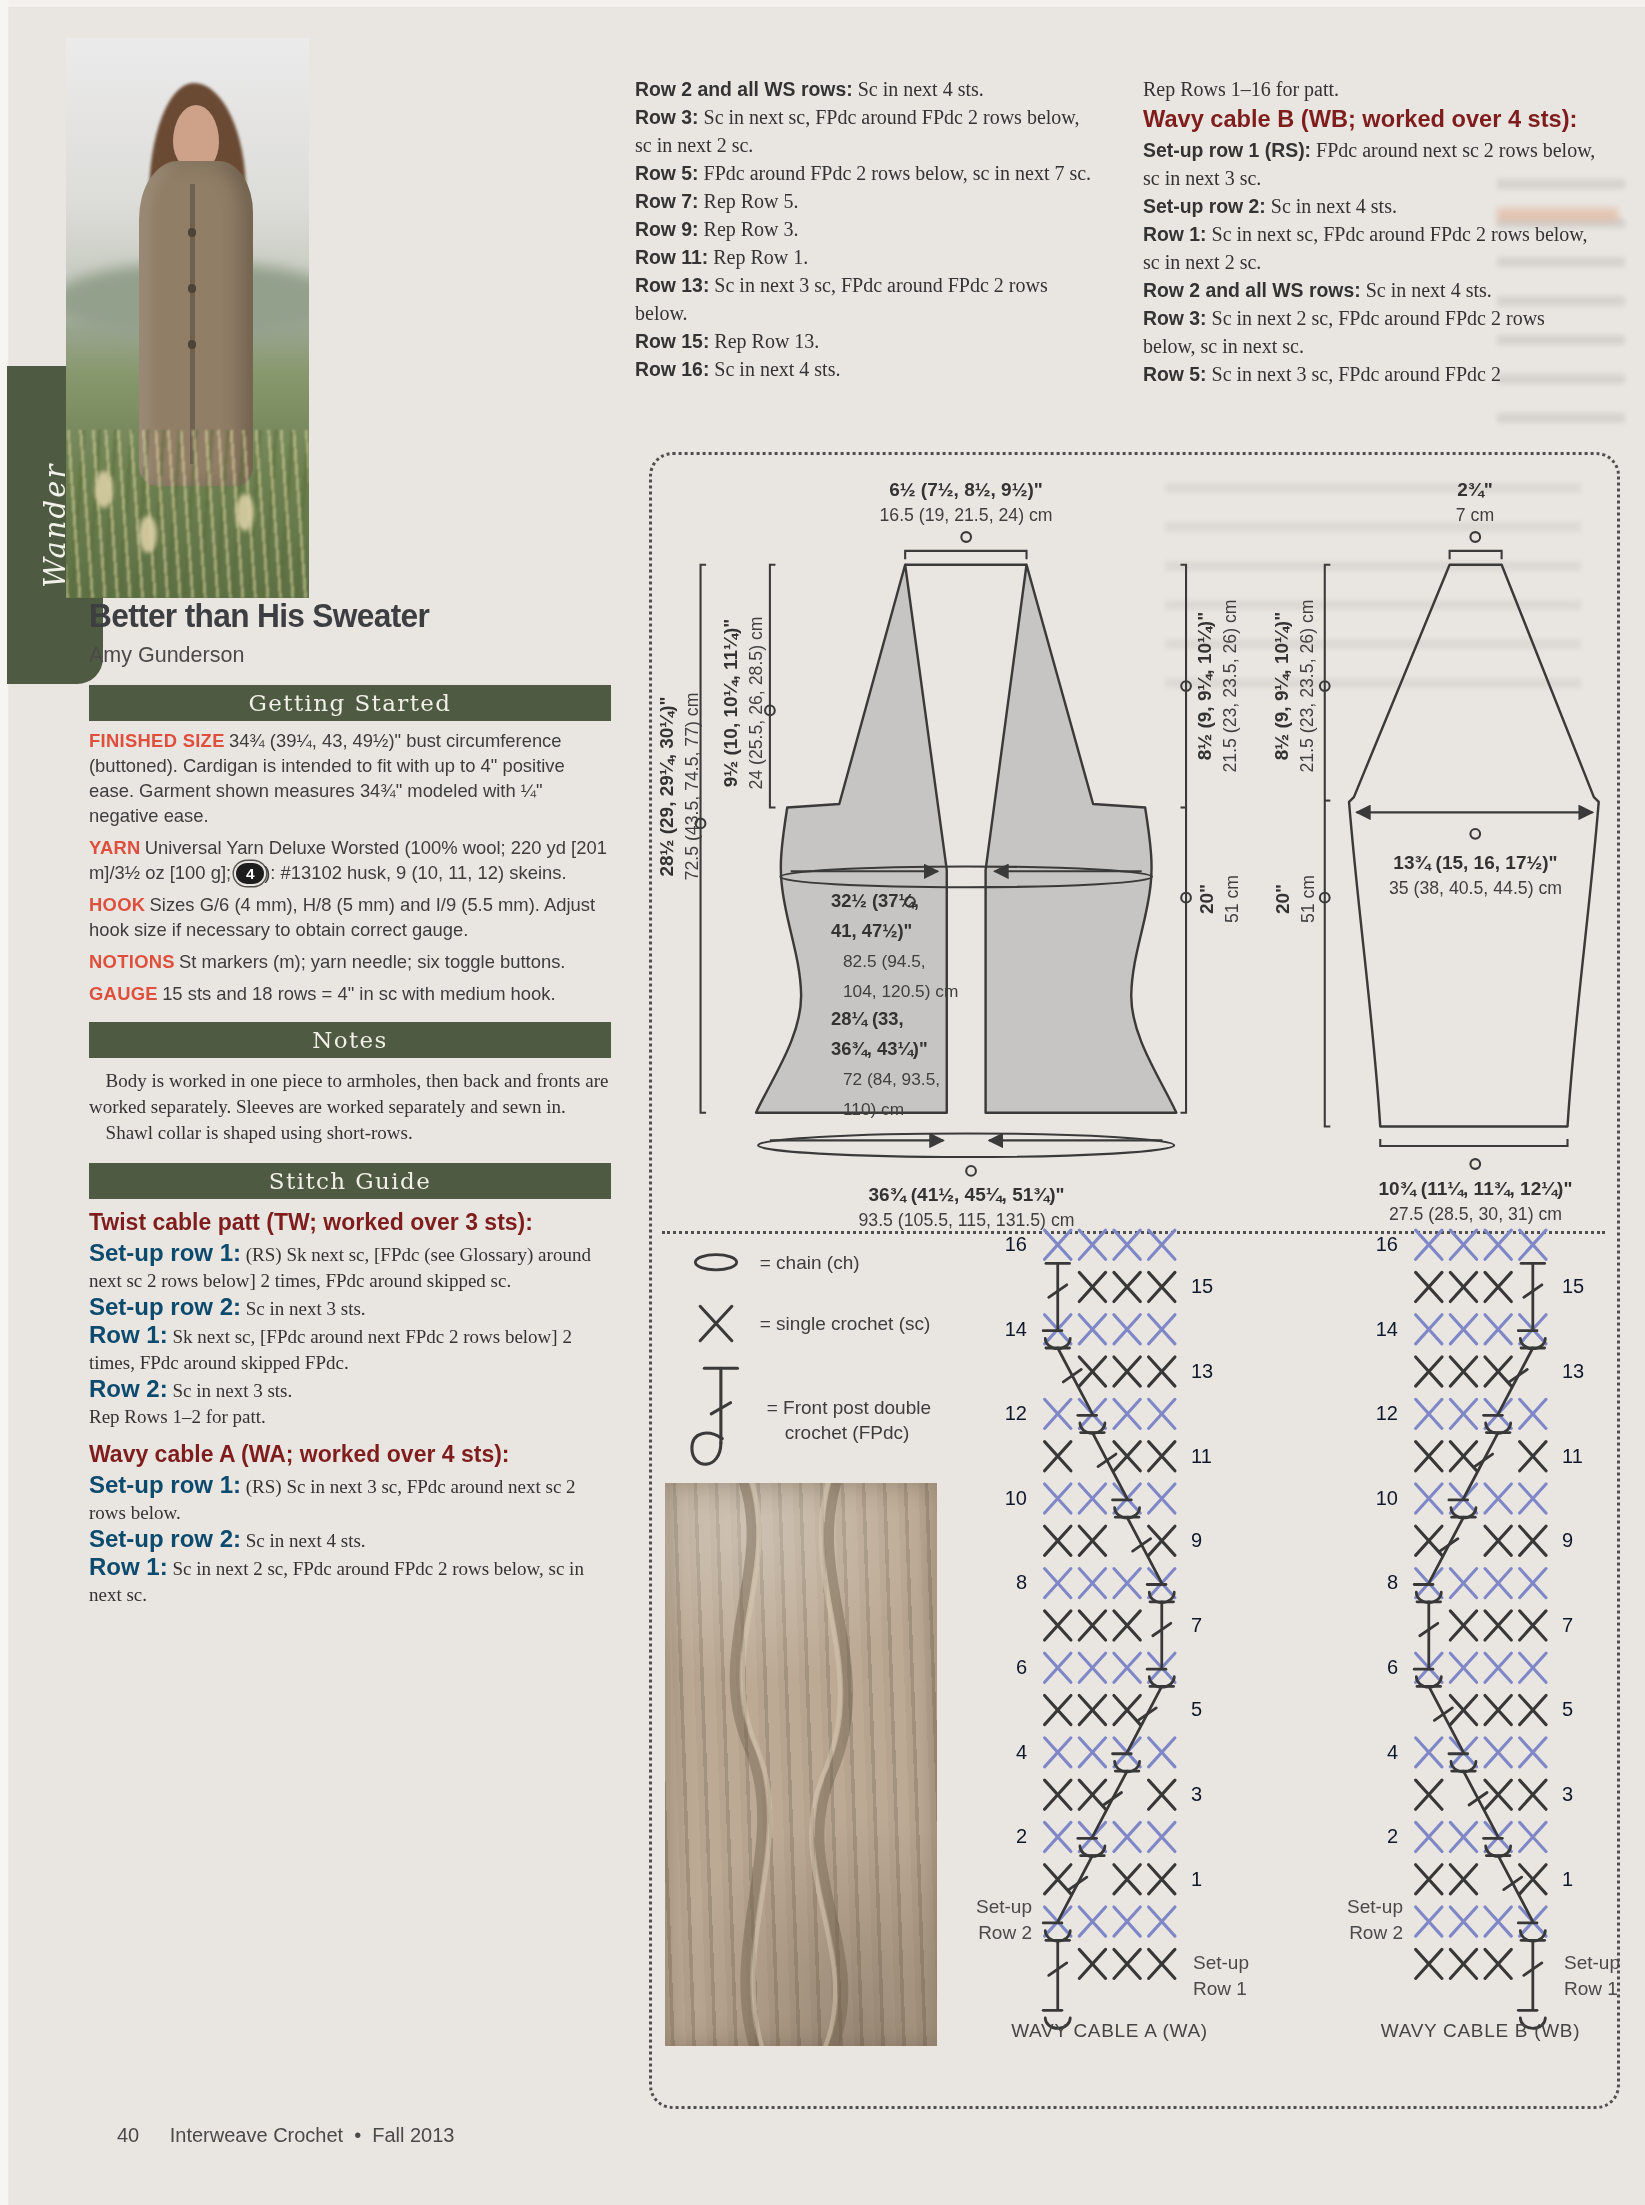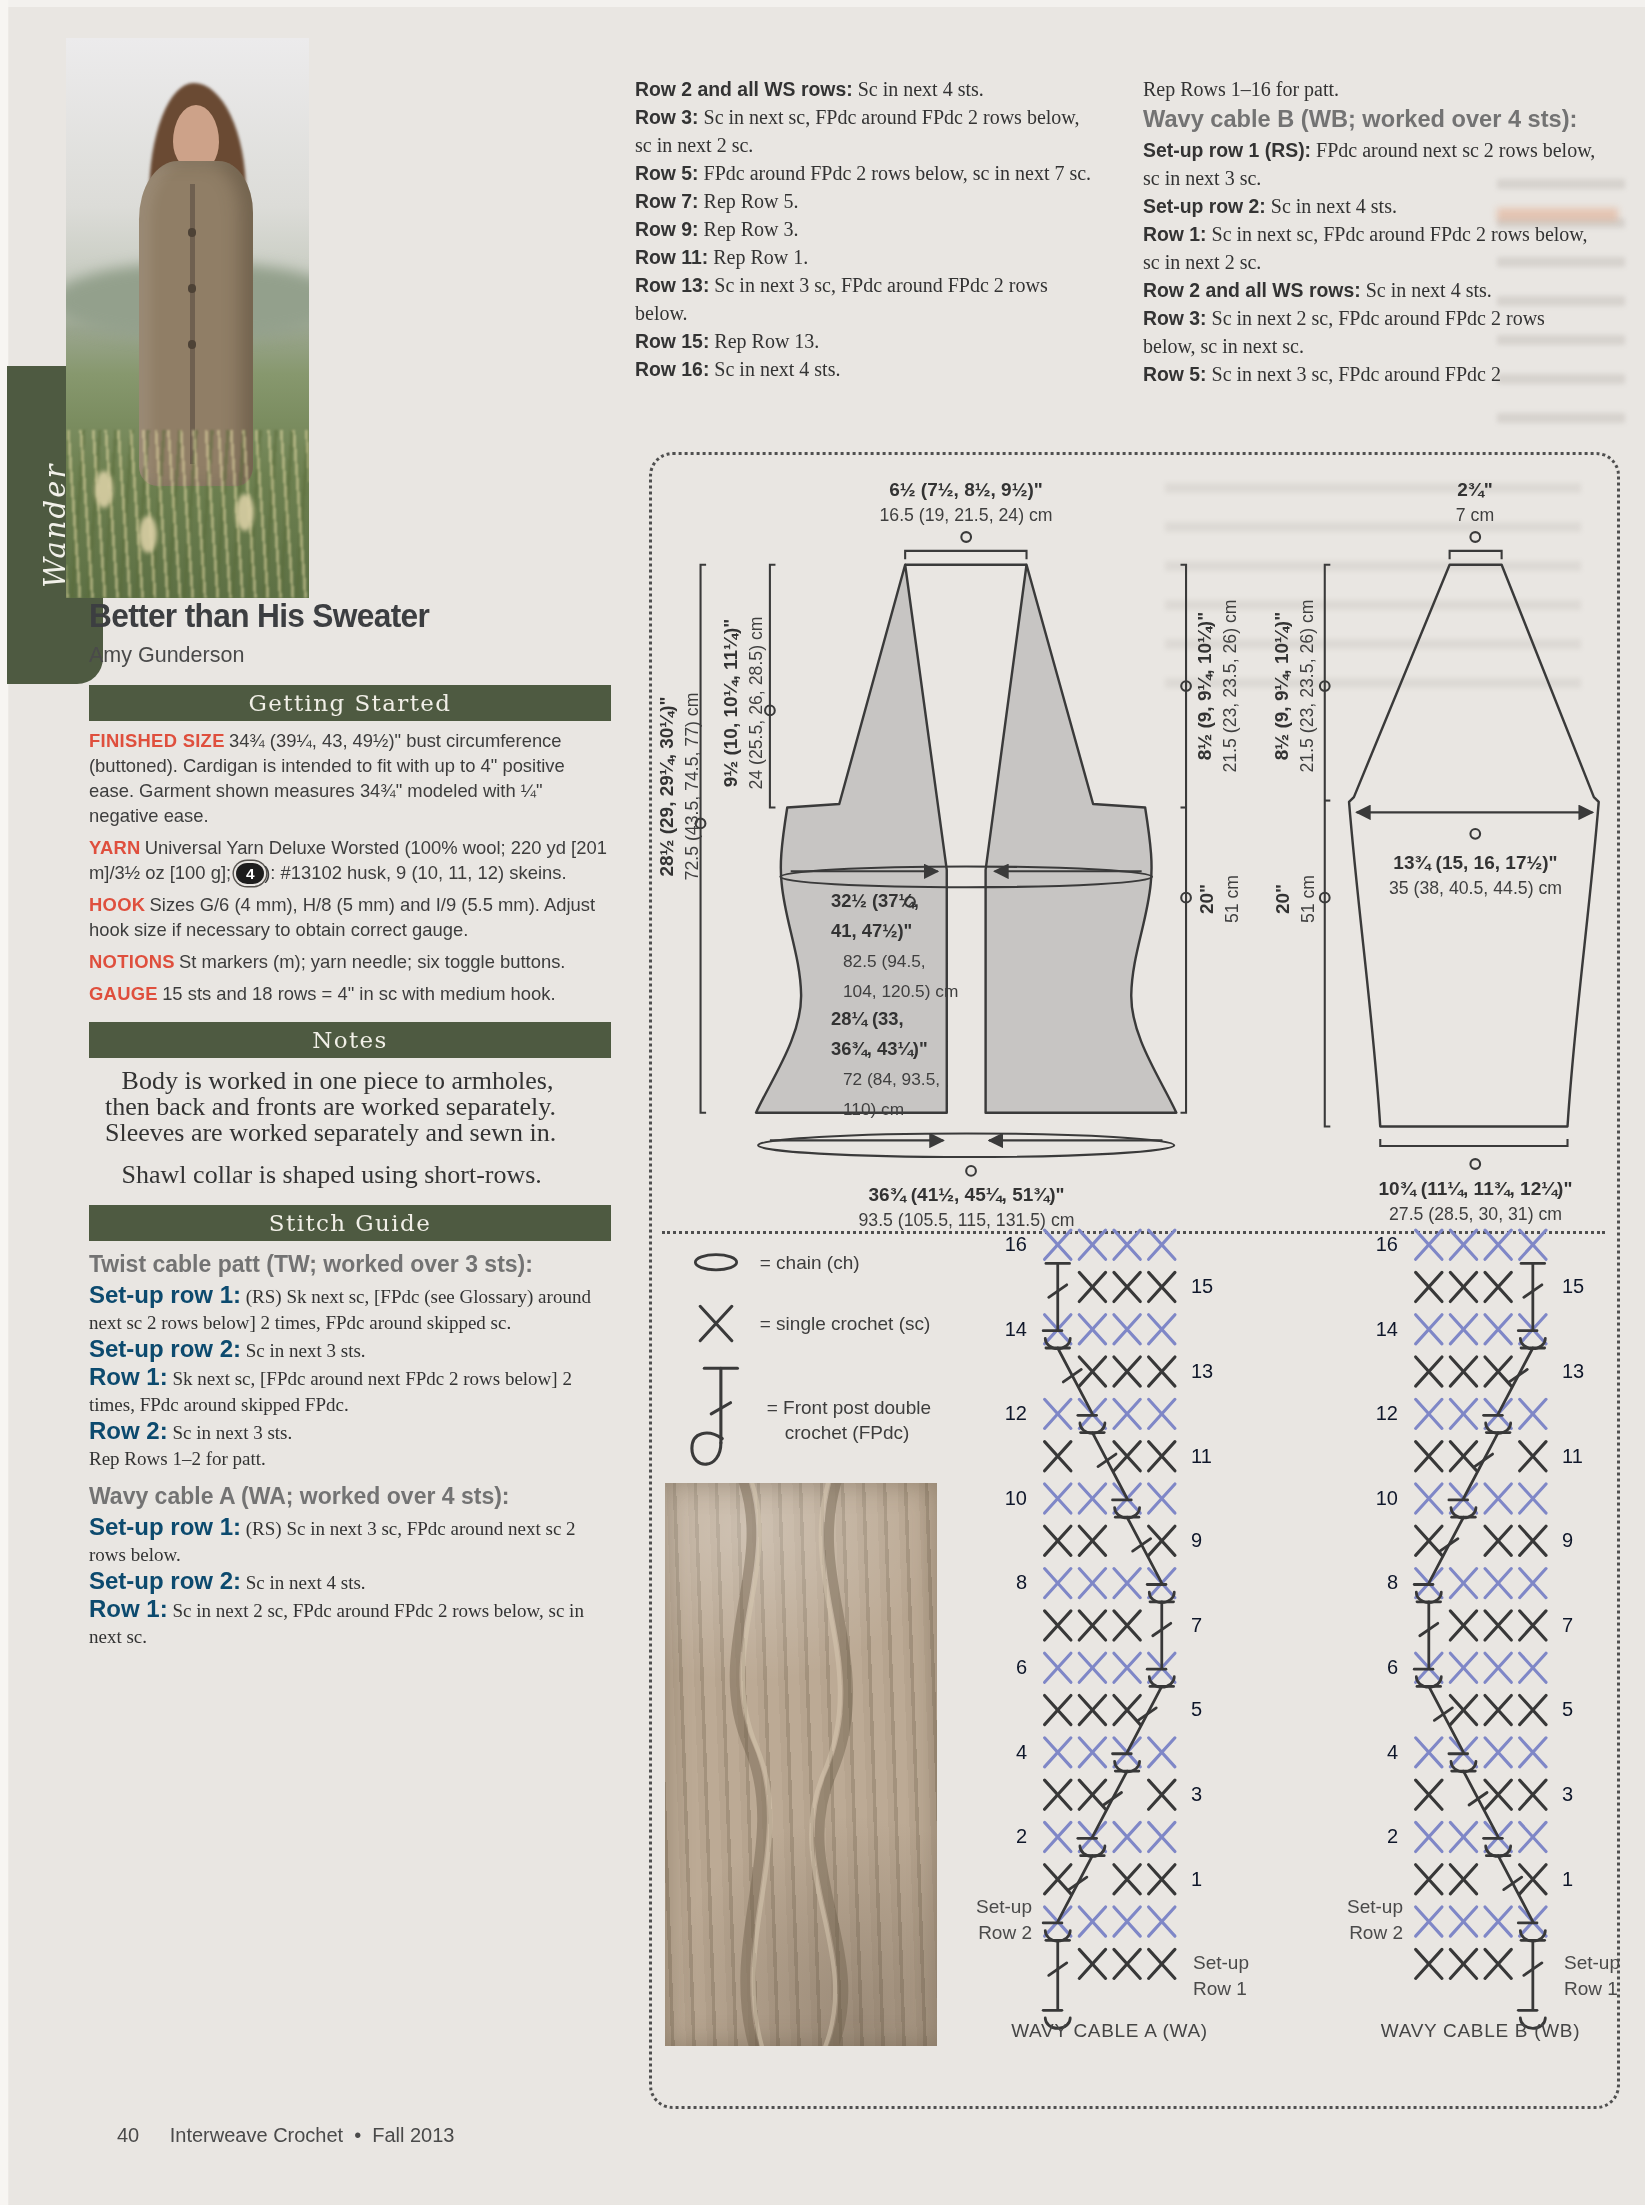--- a/index.html
+++ b/index.html
@@ -31,22 +31,22 @@
   #byline{font-size:21.5px;color:#4a4a4a;margin-top:8.3px;}
   #difficulty{margin:12.5px 0 0 40px;height:35px;}
   .dot{display:inline-block;width:35px;height:33px;margin-right:26px;background:#5663ad;border-radius:50%;
        color:#f0efe8;font-family:"DejaVu Serif",serif;font-size:19px;text-align:center;line-height:33px;}
   .banner{margin-top:16.6px;background:#4e5a41;height:36px;text-align:center;
        font-family:"DejaVu Serif",serif;font-size:23px;letter-spacing:1.4px;color:#f1efe7;line-height:36px;}
   .gs-item{font-size:18.4px;line-height:25px;color:#3d3d3d;margin:7px 0 0 0;}
   .red-label{color:#df4f3d;font-weight:bold;letter-spacing:0.3px;margin-right:4.2px;}
   .yarn-symbol{display:inline-block;width:28px;height:21px;background:#1d1d1d;border-radius:40%/50%;color:#fff;
        font-size:15.3px;font-weight:bold;text-align:center;line-height:21px;box-shadow:0 0 0 2.1px #e9e6e2,0 0 0 3.5px #55524e;}
-  .serif-p{font-family:"Liberation Serif",serif;font-size:26px;line-height:26px;color:#333;margin:16px;text-indent:16.6px;}
-  .sg-head{color:#737373;font-weight:bold;font-size:23px;line-height:29px;margin:9.7px 0 2.8px 0;}
+  .serif-p{font-family:"Liberation Serif",serif;font-size:19px;line-height:26px;color:#333;margin:0;text-indent:16.6px;}
+  .sg-head{color:#7f1d1d;font-weight:bold;font-size:23px;line-height:29px;margin:9.7px 0 2.8px 0;}
   .row-p{font-family:"Liberation Serif",serif;font-size:19px;line-height:26px;color:#333;margin:0;}
   .row-p b{font-family:"Liberation Sans",sans-serif;font-size:24px;color:#0c4a6e;}
   
   #col-mid{left:635px;top:75px;width:458px;}
   #col-right{left:1143px;top:75px;width:458px;}
   .toprow-p{font-family:"Liberation Serif",serif;font-size:20px;line-height:28px;color:#333;margin:0;}
   .toprow-p b{font-family:"Liberation Sans",sans-serif;font-size:19.4px;}
   #col-right .sg-head{font-size:23.6px;line-height:30.5px;margin:1.4px 0 1.4px 0;}
   
   .ghost{background:repeating-linear-gradient(180deg,rgba(120,112,104,.30) 0 10.4px,transparent 10.4px 39px);filter:blur(2.8px);opacity:.55;}

